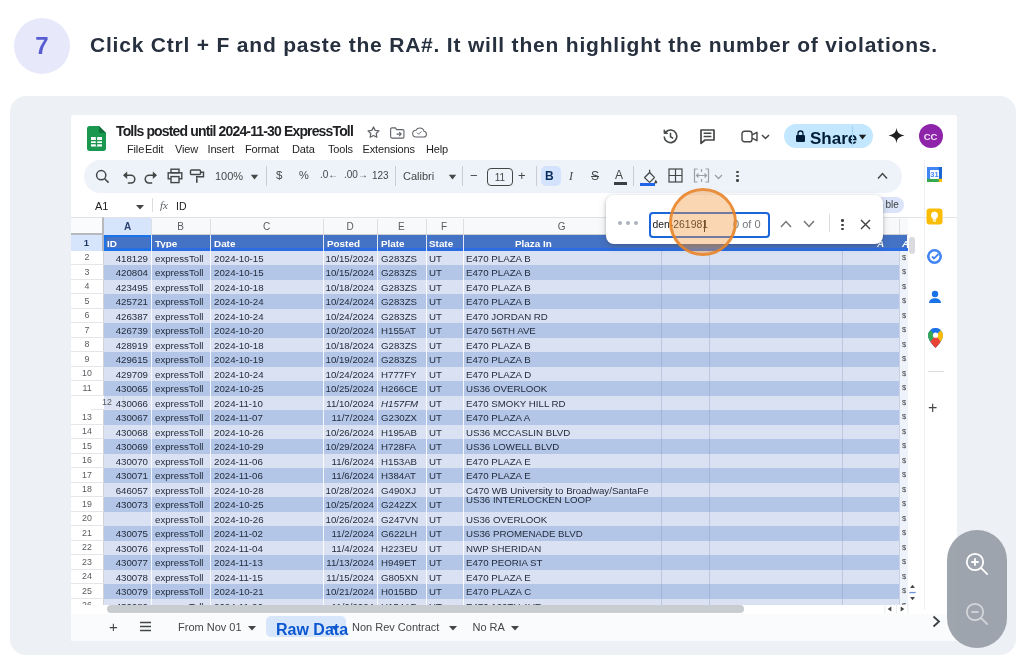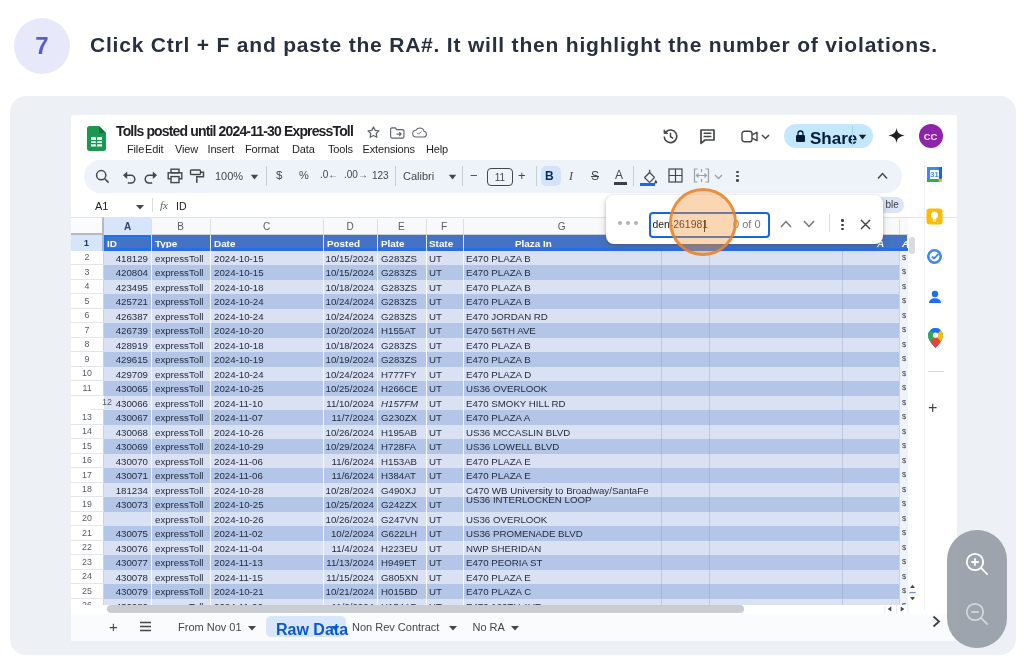--- a/index.html
+++ b/index.html
@@ -354,21 +354,21 @@
 <div class="abs celltxt" style="left:33px;top:235.2px;width:44px;height:10px;text-align:right;white-space:nowrap;">430071</div>
 <div class="abs celltxt" style="left:84px;top:235.2px;white-space:nowrap;">expressToll</div>
 <div class="abs celltxt" style="left:143px;top:235.2px;white-space:nowrap;">2024-11-06</div>
 <div class="abs celltxt" style="left:252px;top:235.2px;width:51px;height:10px;text-align:right;white-space:nowrap;">11/6/2024</div>
 <div class="abs celltxt" style="left:310px;top:235.2px;white-space:nowrap;">H384AT</div>
 <div class="abs celltxt" style="left:358px;top:235.2px;white-space:nowrap;">UT</div>
 <div class="abs celltxt" style="left:395px;top:235.2px;white-space:nowrap;">E470 PLAZA E</div>
 <div class="abs" style="left:831px;top:235.2px;white-space:nowrap;font-size:7.5px;color:#3c3c3c;">$</div>
 <div class="abs" style="left:33px;top:247.5px;width:795px;height:14.5px;background:#d9e1f2;"></div>
 <div class="abs gutnum" style="left:0px;top:247.5px;width:33px;height:14.5px;border-bottom:1px solid #e4e6e9;border-right:1.5px solid #cfd2d6;box-sizing:border-box;display:flex;align-items:center;justify-content:center;">18</div>
-<div class="abs celltxt" style="left:33px;top:249.7px;width:44px;height:10px;text-align:right;white-space:nowrap;">181234</div>
+<div class="abs celltxt" style="left:33px;top:249.7px;width:44px;height:10px;text-align:right;white-space:nowrap;">646057</div>
 <div class="abs celltxt" style="left:84px;top:249.7px;white-space:nowrap;">expressToll</div>
 <div class="abs celltxt" style="left:143px;top:249.7px;white-space:nowrap;">2024-10-28</div>
 <div class="abs celltxt" style="left:252px;top:249.7px;width:51px;height:10px;text-align:right;white-space:nowrap;">10/28/2024</div>
 <div class="abs celltxt" style="left:310px;top:249.7px;white-space:nowrap;">G490XJ</div>
 <div class="abs celltxt" style="left:358px;top:249.7px;white-space:nowrap;">UT</div>
 <div class="abs celltxt" style="left:395px;top:249.7px;white-space:nowrap;">C470 WB University to Broadway/SantaFe</div>
 <div class="abs" style="left:831px;top:249.7px;white-space:nowrap;font-size:7.5px;color:#3c3c3c;">$</div>
 <div class="abs" style="left:33px;top:262px;width:795px;height:14.5px;background:#b4c6e7;"></div>
 <div class="abs gutnum" style="left:0px;top:262px;width:33px;height:14.5px;border-bottom:1px solid #e4e6e9;border-right:1.5px solid #cfd2d6;box-sizing:border-box;display:flex;align-items:center;justify-content:center;">19</div>
 <div class="abs celltxt" style="left:33px;top:264.2px;width:44px;height:10px;text-align:right;white-space:nowrap;">430073</div>
@@ -387,21 +387,21 @@
 <div class="abs celltxt" style="left:252px;top:278.7px;width:51px;height:10px;text-align:right;white-space:nowrap;">10/26/2024</div>
 <div class="abs celltxt" style="left:310px;top:278.7px;white-space:nowrap;">G247VN</div>
 <div class="abs celltxt" style="left:358px;top:278.7px;white-space:nowrap;">UT</div>
 <div class="abs celltxt" style="left:395px;top:278.7px;white-space:nowrap;">US36 OVERLOOK</div>
 <div class="abs" style="left:831px;top:278.7px;white-space:nowrap;font-size:7.5px;color:#3c3c3c;">$</div>
 <div class="abs" style="left:33px;top:291px;width:795px;height:14.5px;background:#b4c6e7;"></div>
 <div class="abs gutnum" style="left:0px;top:291px;width:33px;height:14.5px;border-bottom:1px solid #e4e6e9;border-right:1.5px solid #cfd2d6;box-sizing:border-box;display:flex;align-items:center;justify-content:center;">21</div>
 <div class="abs celltxt" style="left:33px;top:293.2px;width:44px;height:10px;text-align:right;white-space:nowrap;">430075</div>
 <div class="abs celltxt" style="left:84px;top:293.2px;white-space:nowrap;">expressToll</div>
 <div class="abs celltxt" style="left:143px;top:293.2px;white-space:nowrap;">2024-11-02</div>
-<div class="abs celltxt" style="left:252px;top:293.2px;width:51px;height:10px;text-align:right;white-space:nowrap;">10/2/2024</div>
+<div class="abs celltxt" style="left:252px;top:293.2px;width:51px;height:10px;text-align:right;white-space:nowrap;">11/2/2024</div>
 <div class="abs celltxt" style="left:310px;top:293.2px;white-space:nowrap;">G622LH</div>
 <div class="abs celltxt" style="left:358px;top:293.2px;white-space:nowrap;">UT</div>
 <div class="abs celltxt" style="left:395px;top:293.2px;white-space:nowrap;">US36 PROMENADE BLVD</div>
 <div class="abs" style="left:831px;top:293.2px;white-space:nowrap;font-size:7.5px;color:#3c3c3c;">$</div>
 <div class="abs" style="left:33px;top:305.5px;width:795px;height:14.5px;background:#d9e1f2;"></div>
 <div class="abs gutnum" style="left:0px;top:305.5px;width:33px;height:14.5px;border-bottom:1px solid #e4e6e9;border-right:1.5px solid #cfd2d6;box-sizing:border-box;display:flex;align-items:center;justify-content:center;">22</div>
 <div class="abs celltxt" style="left:33px;top:307.7px;width:44px;height:10px;text-align:right;white-space:nowrap;">430076</div>
 <div class="abs celltxt" style="left:84px;top:307.7px;white-space:nowrap;">expressToll</div>
 <div class="abs celltxt" style="left:143px;top:307.7px;white-space:nowrap;">2024-11-04</div>
 <div class="abs celltxt" style="left:252px;top:307.7px;width:51px;height:10px;text-align:right;white-space:nowrap;">11/4/2024</div>

